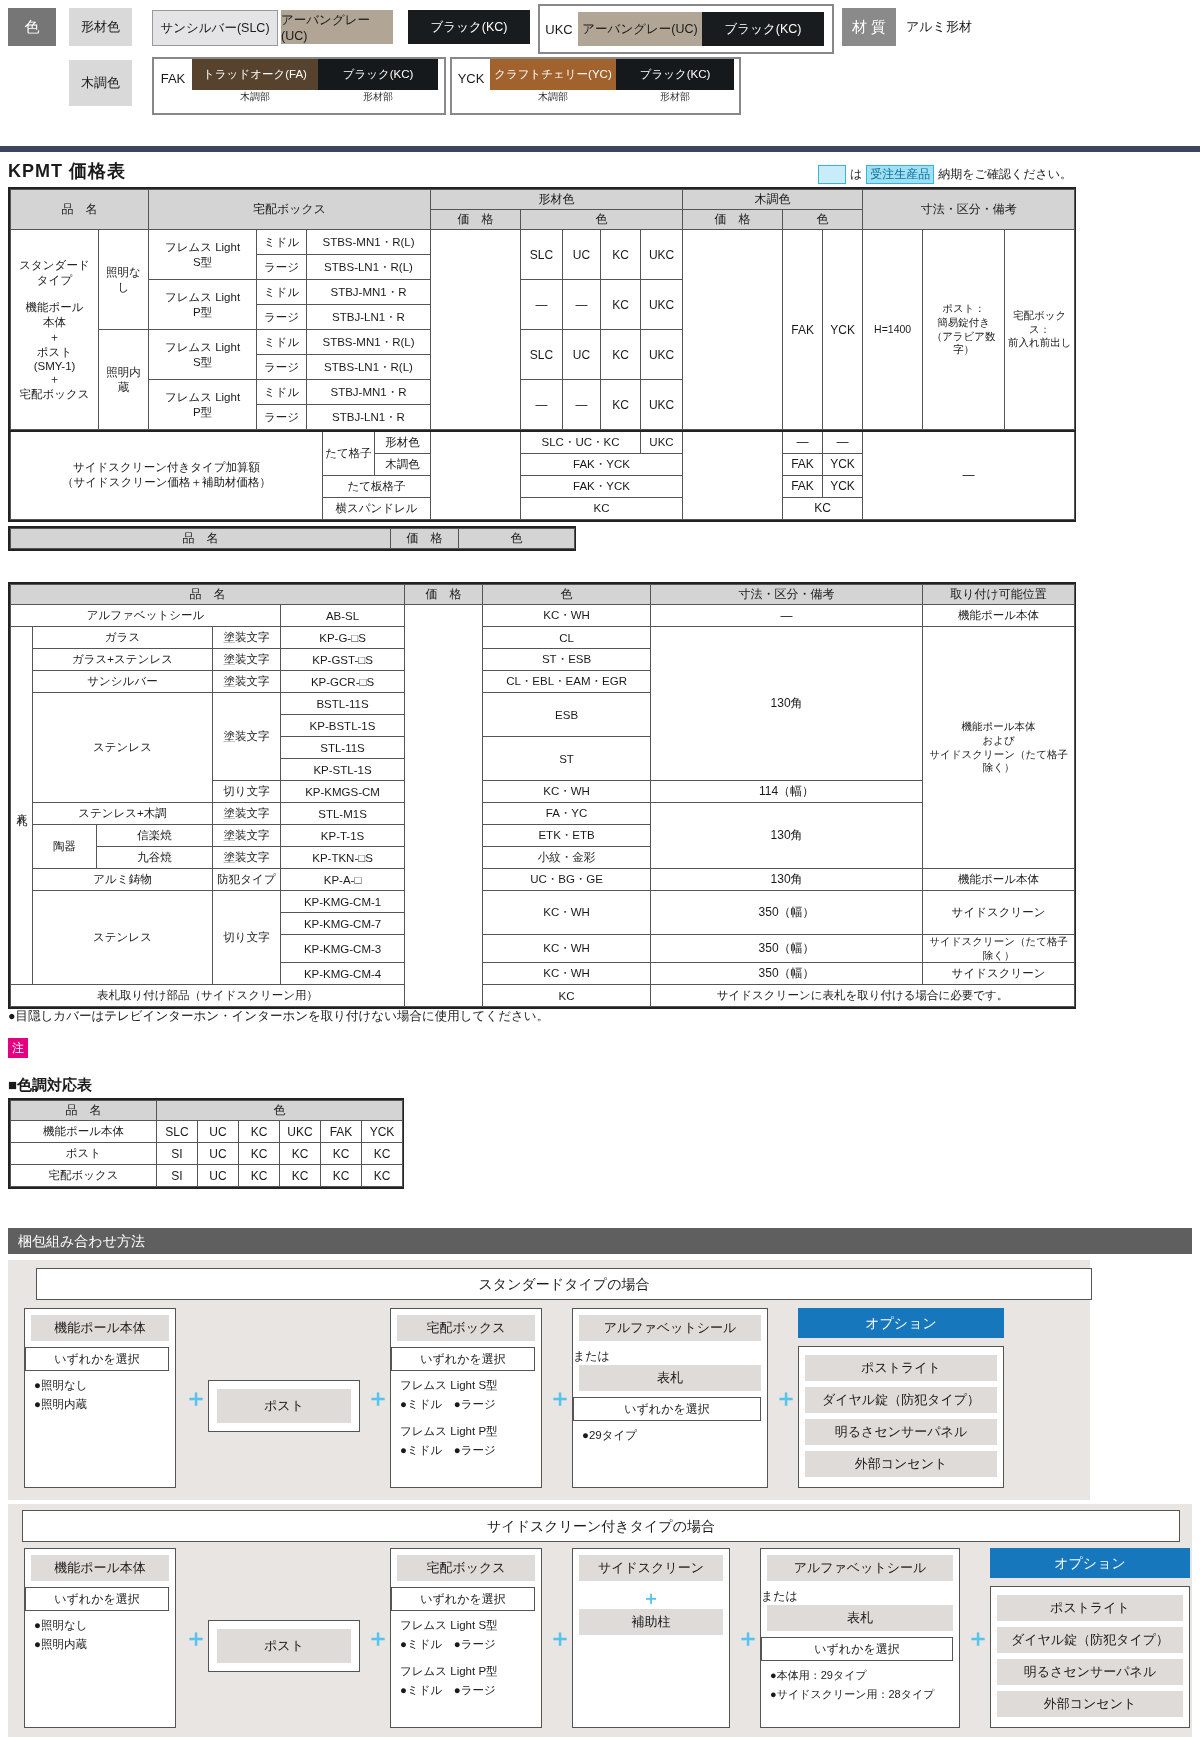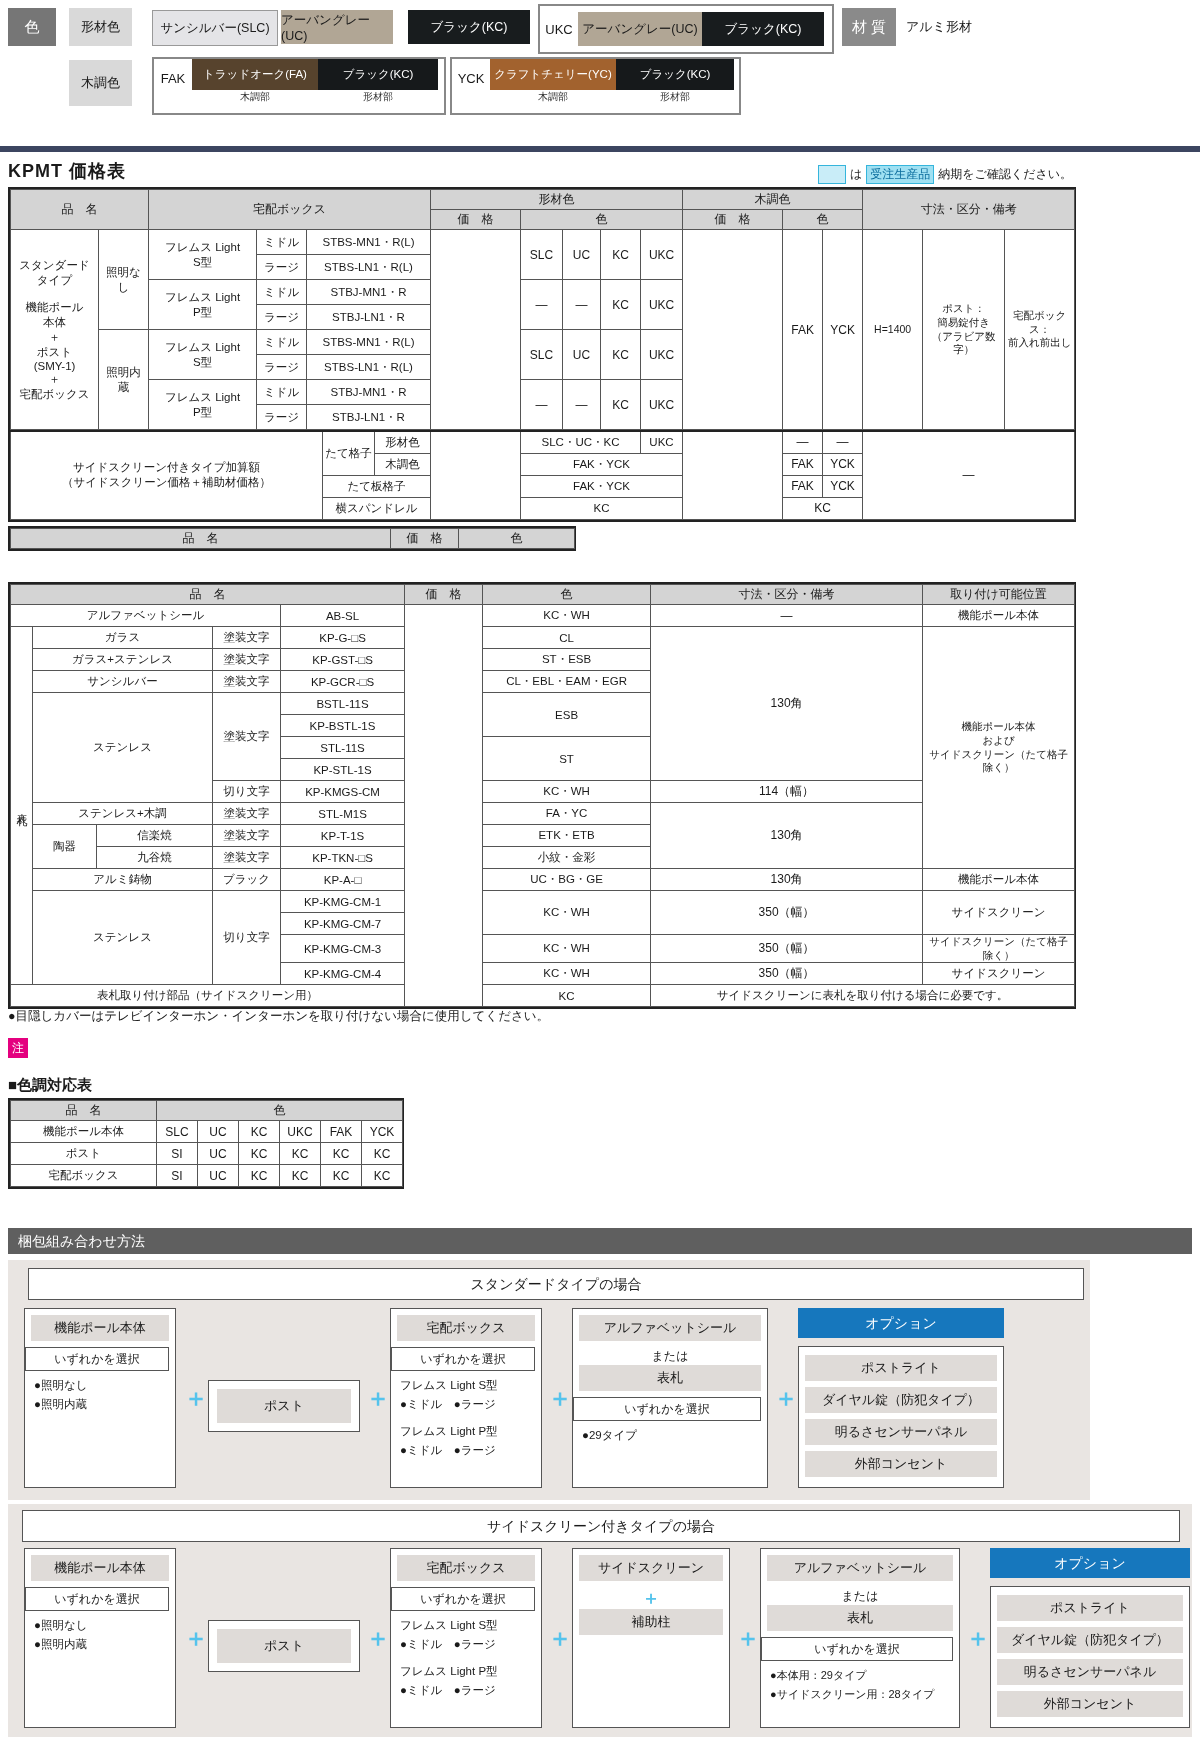--- a/index.html
+++ b/index.html
@@ -35,21 +35,21 @@
   #cm-title{font-size:15px;font-weight:bold;}
   
   #pack-bar{left:8px;top:1228px;width:1184px;height:26px;background:#5f5f5f;color:#fff;
             font-size:14px;line-height:26px;padding-left:10px;box-sizing:border-box;}
   .panel{background:#e9e5e2;}
   .ptitle{position:absolute;background:#fff;border:1px solid #555;text-align:center;font-size:14px;}
   .pkbox{position:absolute;background:#fff;border:1px solid #555;box-sizing:border-box;}
   .strip{margin:6px;height:26px;line-height:26px;background:#dfdbd8;text-align:center;font-size:13px;}
   .selbox{margin:0 6px 5px 0;height:22px;line-height:22px;border:1.5px solid #555;text-align:center;font-size:12px;background:#fff;}
   .optline{padding-left:9px;font-size:11.5px;line-height:19px;}
-  .orlab{text-align:center;font-size:12px;line-height:18px;}
+  .orlab{text-align:left;font-size:12px;line-height:18px;}
   .plus{position:absolute;color:#55c3ec;font-size:24px;font-weight:bold;}
   .plusin{text-align:center;color:#55c3ec;font-size:18px;font-weight:bold;line-height:22px;}
   .opt-head{position:absolute;background:#1677bd;color:#fff;text-align:center;font-size:14px;}
 </style>
 </head>
 <body>
 
 <div class="abs" style="left:0;top:0;width:1200px;height:140px;">
   <div class="abs tag" style="left:8px;top:8px;width:48px;height:38px;background:#767676;">
       <span>色</span>
@@ -397,21 +397,21 @@
   <td class="m">ETK・ETB</td>
 </tr>
 <tr class="h22">
   <td class="m">九谷焼</td>
   <td class="m">塗装文字</td>
   <td class="m">KP-TKN-□S</td>
   <td class="m">小紋・金彩</td>
 </tr>
 <tr class="h22">
   <td colspan="2" class="m">アルミ鋳物</td>
-  <td class="m">ブラック</td>
+  <td class="m">防犯タイプ</td>
   <td class="m">KP-A-□</td>
   <td class="m">UC・BG・GE</td>
   <td>130角</td>
   <td class="m">機能ポール本体</td>
 </tr>
 <tr class="h22">
   <td colspan="2" rowspan="4" class="m">ステンレス</td>
   <td rowspan="4" class="m">切り文字</td>
   <td class="m">KP-KMG-CM-1</td>
   <td rowspan="2" class="m">KC・WH</td>
@@ -491,21 +491,21 @@
   <td>KC</td>
   <td>KC</td>
 </tr>
 </tbody>
     </table>
 </div>
 
 <div class="abs" id="pack-bar">梱包組み合わせ方法</div>
 
 <div class="abs panel" style="left:8px;top:1260px;width:1082px;height:240px;">
-  <div class="ptitle" style="left:20px;top:8px;width:1054px;height:30px;line-height:30px;">スタンダードタイプの場合</div>
+  <div class="ptitle" style="left:28px;top:8px;width:1054px;height:30px;line-height:30px;">スタンダードタイプの場合</div>
 
   <div class="pkbox" style="left:16px;top:48px;width:152px;height:180px;">
     <div class="strip">機能ポール本体</div>
     <div class="selbox">いずれかを選択</div>
     <div class="optline">●照明なし</div>
     <div class="optline">●照明内蔵</div>
   </div>
   <div class="plus" style="left:176px;top:122px;">＋</div>
   <div class="pkbox" style="left:200px;top:120px;width:152px;height:52px;">
     <div class="strip" style="margin:8px;height:34px;line-height:34px;">ポスト</div>

